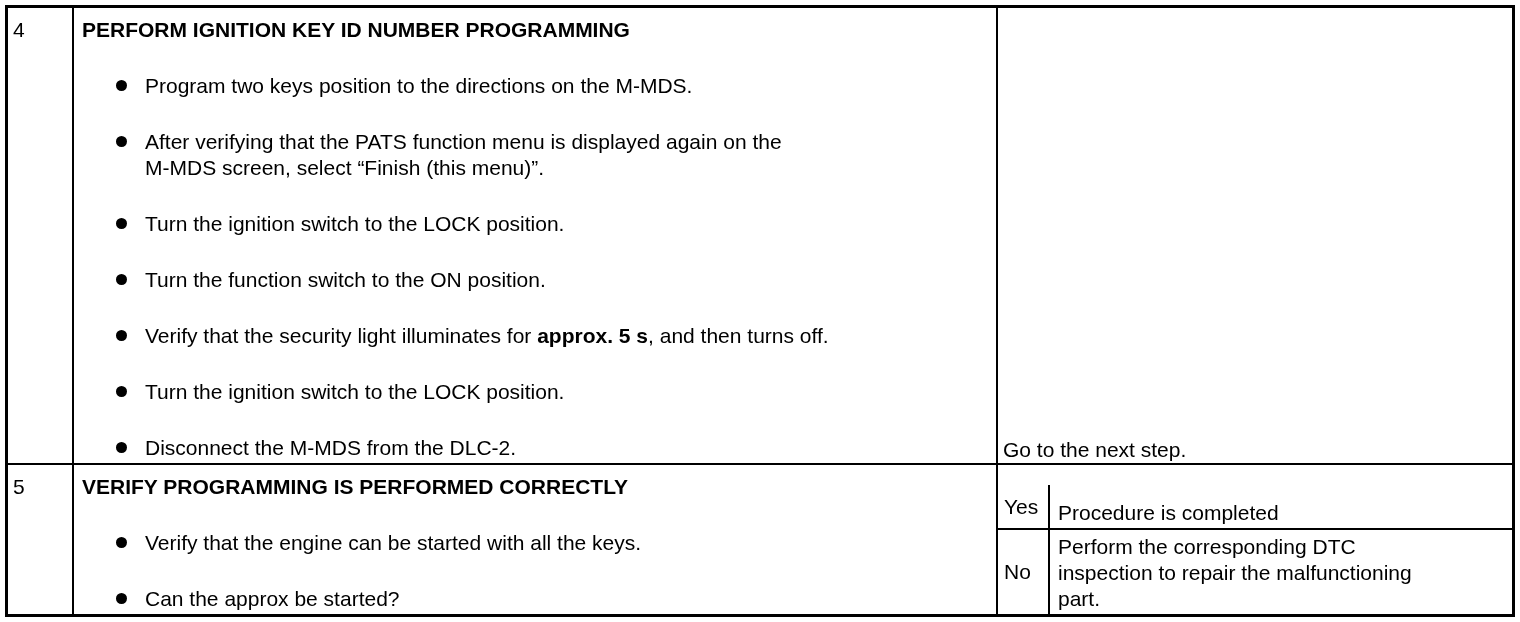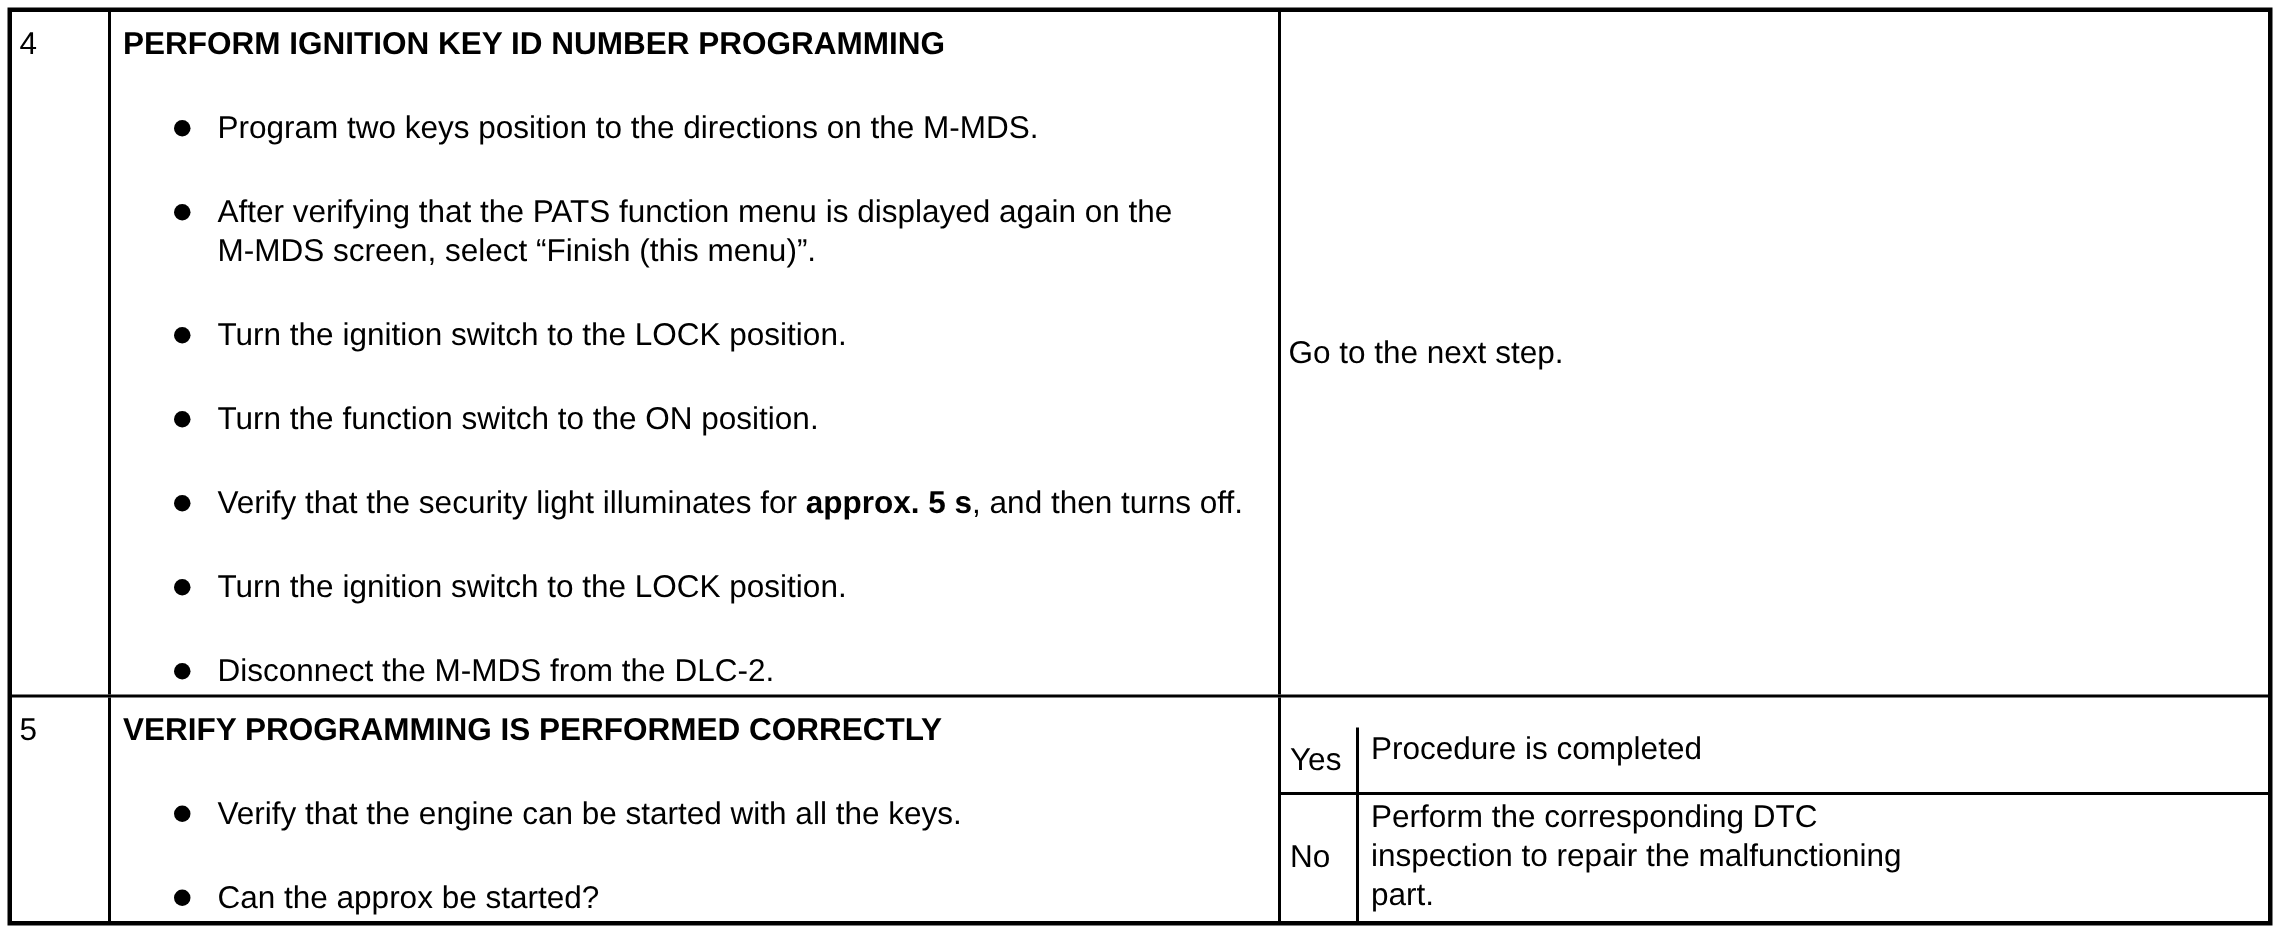--- a/index.html
+++ b/index.html
@@ -34,29 +34,29 @@
   .trow-step5 { flex: 1; border-top: 2px solid #000; }
 
   .cell { box-sizing: border-box; }
   .cell-step {
     width: 66px;
     border-right: 2px solid #000;
     padding: 9px 4px 0 5px;
     flex: none;
   }
   .cell-main {
-    width: 780px;
+    width: 924px;
     border-right: 2px solid #000;
     padding: 9px 10px 0 8px;
     flex: none;
   }
   .cell-next {
     flex: 1;
     display: flex;
-    align-items: center;
+    align-items: flex-end;
     padding: 0 16px 0 5px;
   }
   .step-title { font-weight: bold; }
 
   ul.bullets {
     list-style: none;
     margin: 0;
     padding: 0;
   }
   .bullets li {
@@ -94,21 +94,21 @@
     flex: none;
     border-right: 2px solid #000;
     display: flex;
     align-items: center;
     padding-left: 6px;
     box-sizing: border-box;
   }
   .result-cell {
     flex: 1;
     display: flex;
-    align-items: flex-start;
+    align-items: flex-end;
     padding: 2px 21px 2px 8px;
     box-sizing: border-box;
   }
 </style>
 </head>
 <body>
 
 <div class="table">
 
   <div class="trow trow-step4">

